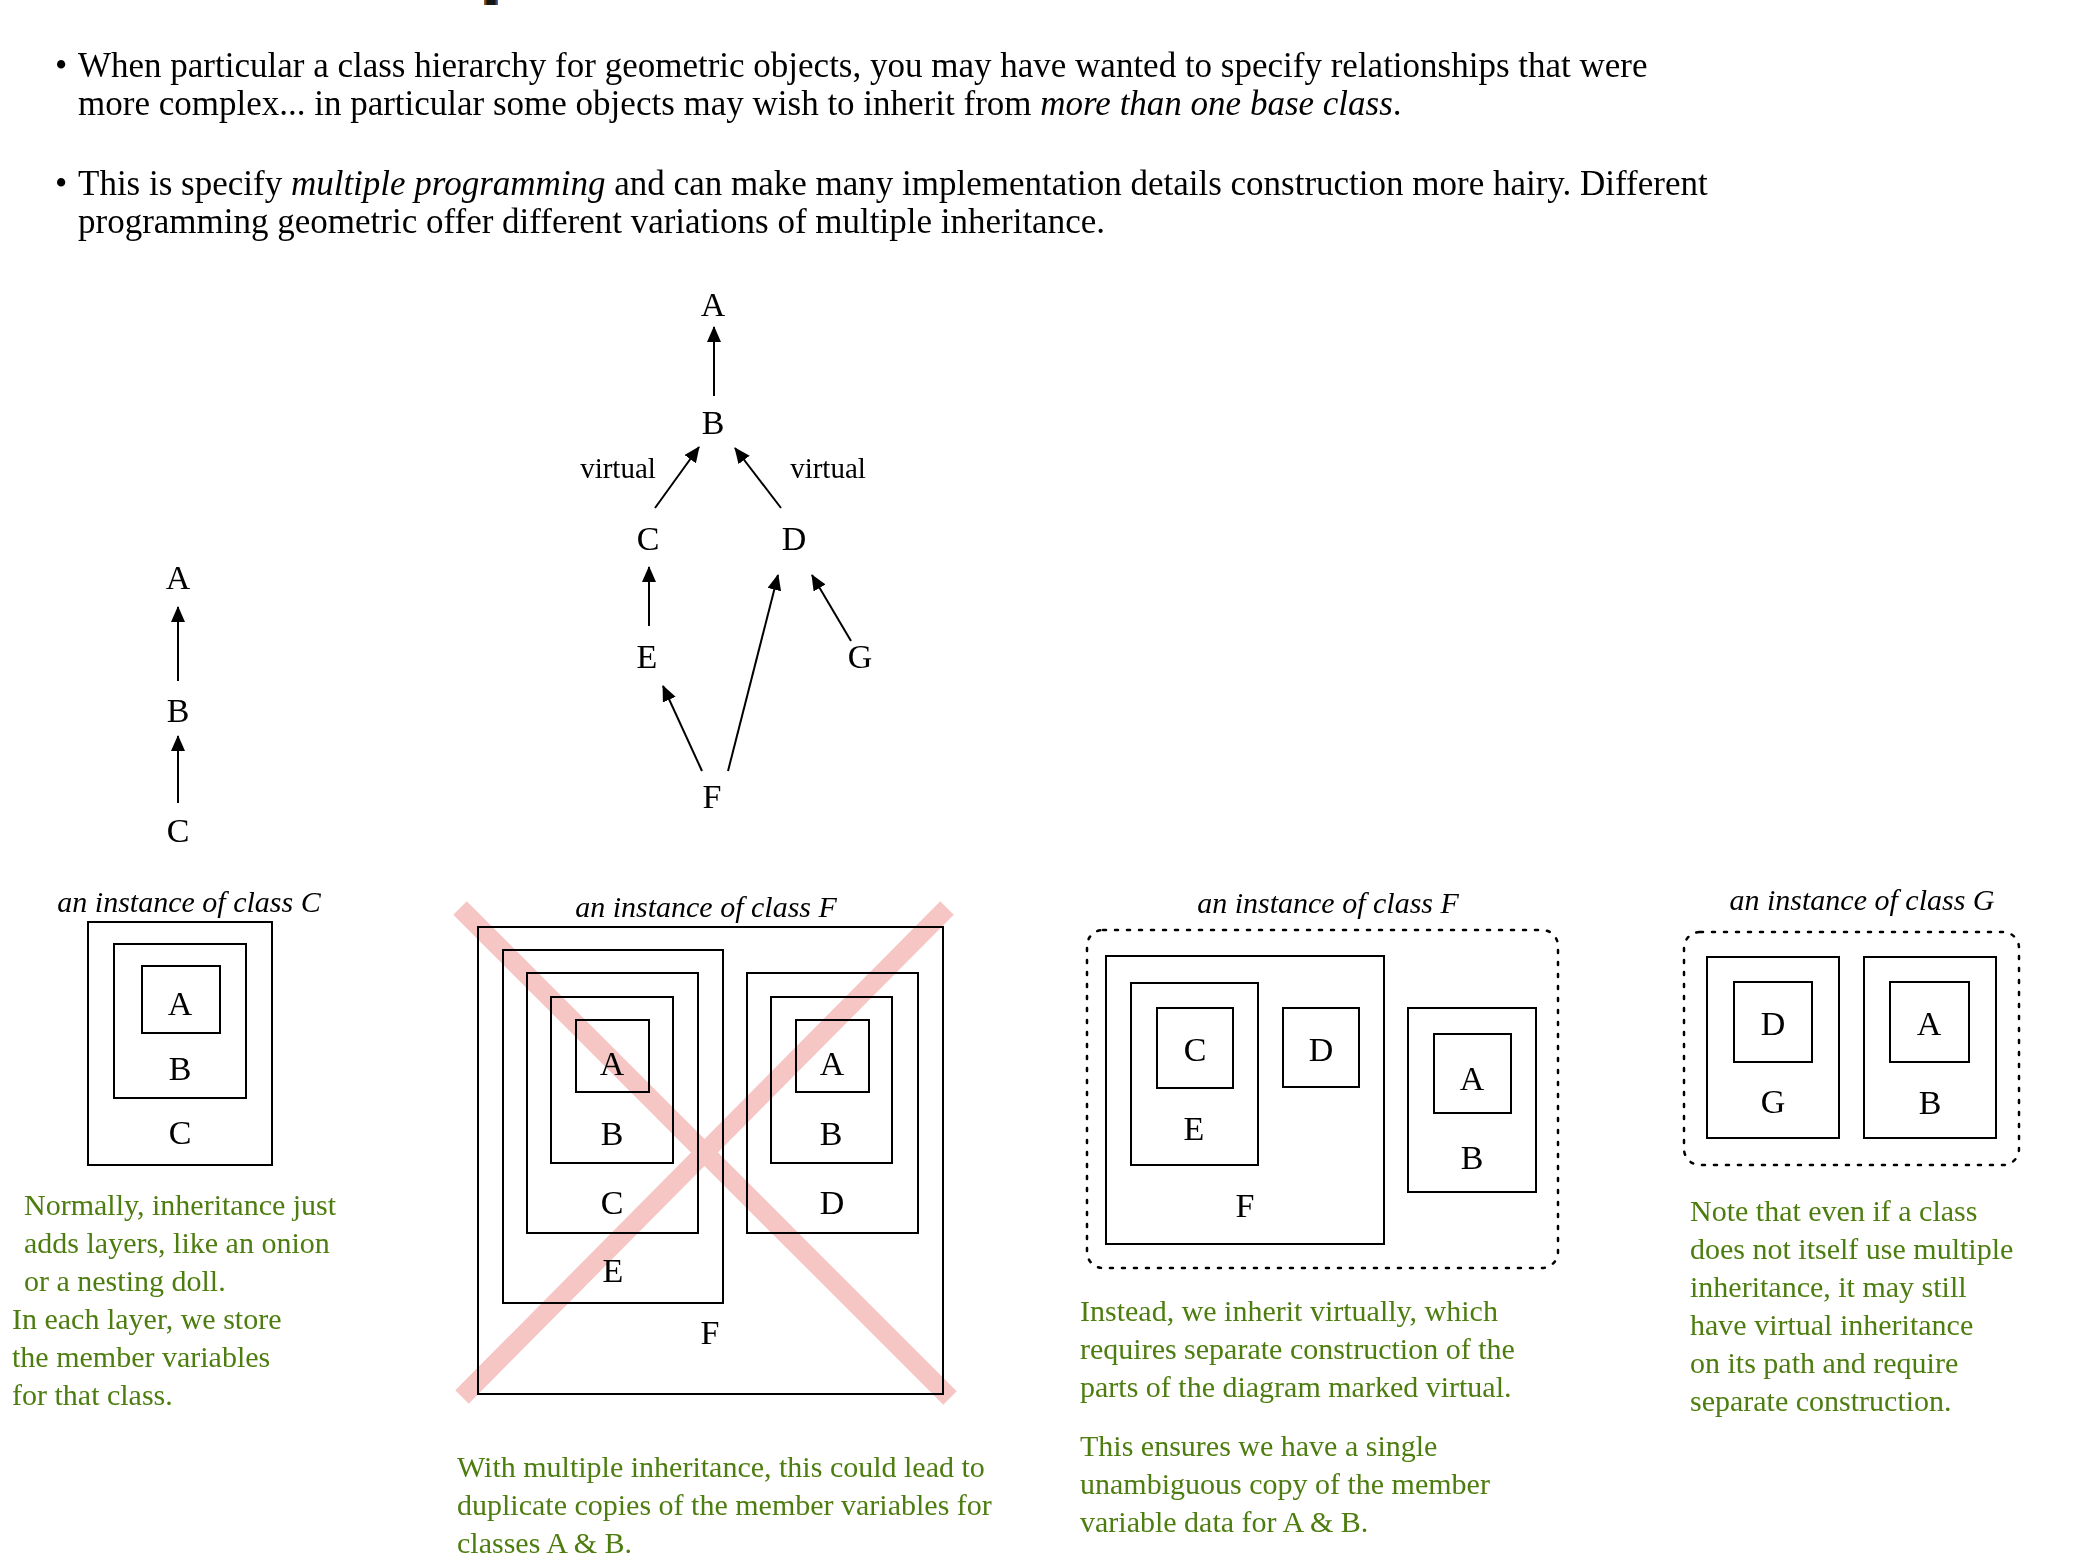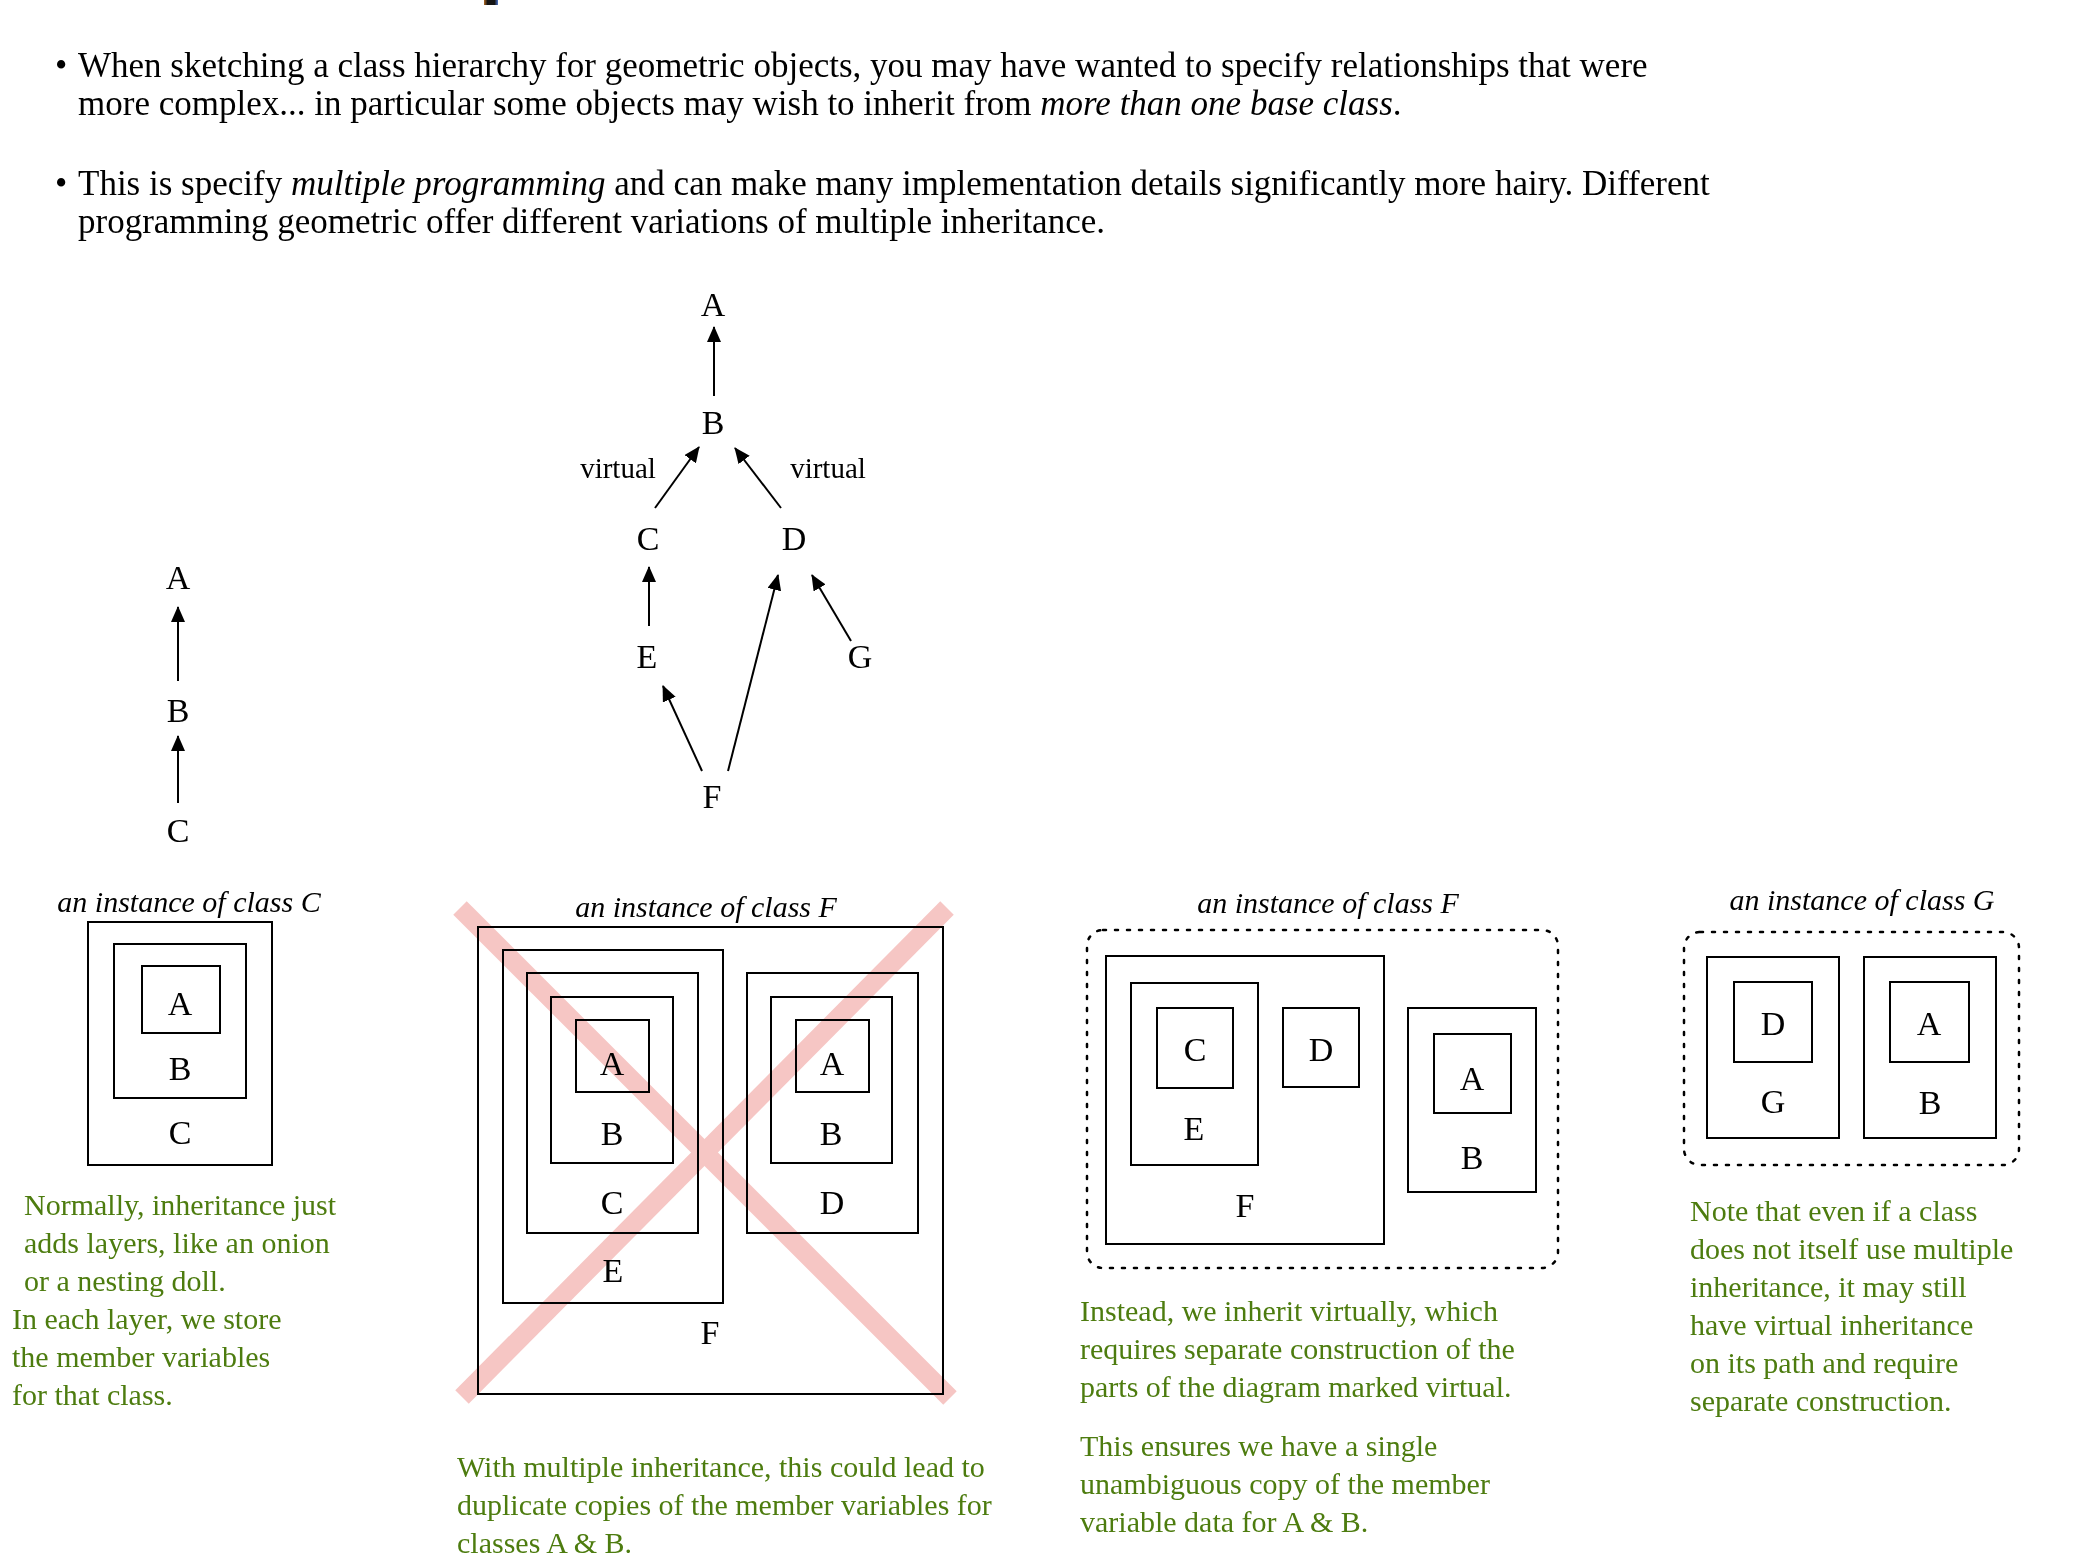--- a/index.html
+++ b/index.html
@@ -24,28 +24,28 @@
   svg .ar{stroke:#000;stroke-width:2;marker-end:url(#ah)}
   svg .xl{stroke-width:19;fill:none;stroke-linecap:butt}
 </style>
 </head>
 <body>
 
 <div class="frag"></div>
 
 <div class="dot" style="left:55px;top:46px">•</div>
 <div class="tl" style="left:78px;top:46px">
-  <span>When sketching a class hierarchy for geometric objects, you may have wanted to specify relationships that were</span>
+  <span>When particular a class hierarchy for geometric objects, you may have wanted to specify relationships that were</span>
 </div>
 <div class="tl" style="left:78px;top:84px">
   <span>more complex... in particular some objects may wish to inherit from </span><i>more than one base class</i><span>.</span>
 </div>
 <div class="dot" style="left:55px;top:164px">•</div>
 <div class="tl" style="left:78px;top:164px">
-  <span>This is specify </span><i>multiple programming</i><span> and can make many implementation details significantly more hairy. Different</span>
+  <span>This is specify </span><i>multiple programming</i><span> and can make many implementation details construction more hairy. Different</span>
 </div>
 <div class="tl" style="left:78px;top:202px">
   <span>programming geometric offer different variations of multiple inheritance.</span>
 </div>
 
 <svg class="abs" style="left:0;top:0" width="2097" height="1562" viewBox="0 0 2097 1562">
   <defs>
     <marker id="ah" markerWidth="18" markerHeight="14" refX="15" refY="7" orient="auto" markerUnits="userSpaceOnUse">
       <path d="M0,0 L16,7 L0,14 z" fill="#000"></path>
     </marker>

